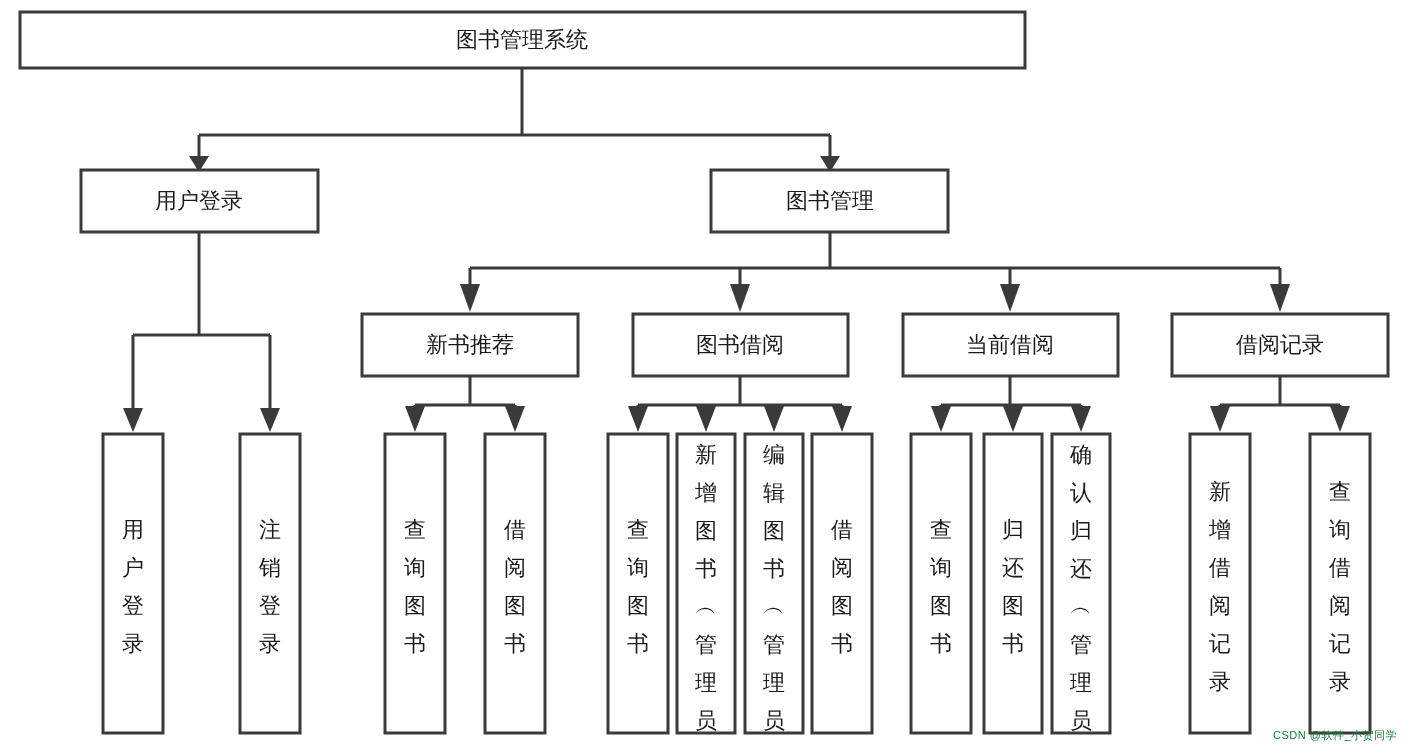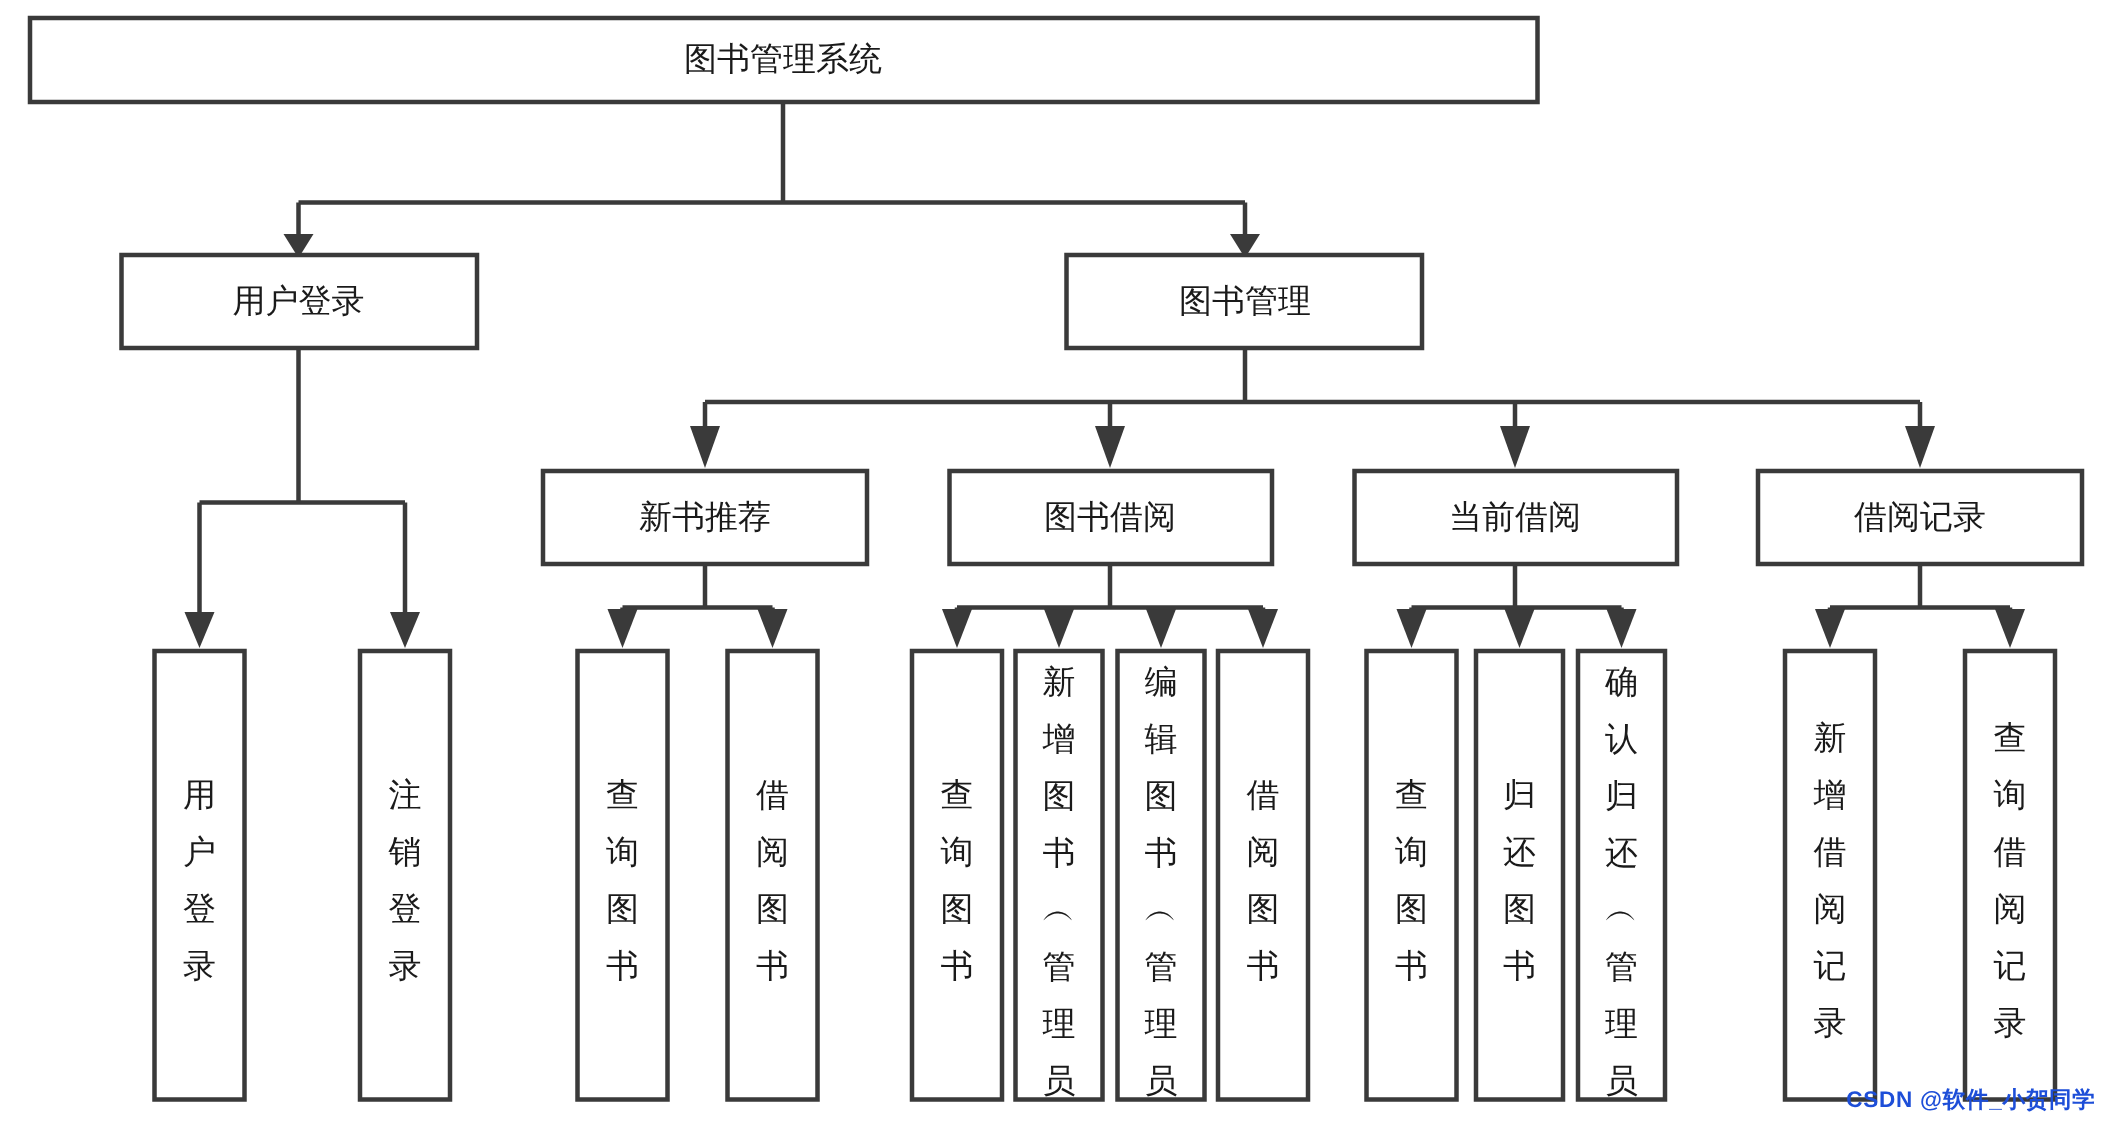--- a/index.html
+++ b/index.html
@@ -44,26 +44,25 @@
   }
   .arrow-head {
     fill: #3a3a3a;
     stroke: none;
   }
   .watermark {
     position: absolute;
     right: 8px;
     bottom: 4px;
     font-family: "Liberation Sans", "DejaVu Sans", sans-serif;
-    font-size: 15px;
-    color: #1d4ed8;
+    font-size: 11px;
+    color: #15803d;
     white-space: nowrap;
     letter-spacing: 0.5px;
     user-select: none;
-    font-weight: bold;
   }
 </style>
 </head>
 <body>
 
 <svg id="diagram" viewBox="0 0 1405 747" xmlns="http://www.w3.org/2000/svg">
 
   <g>
 
     <path class="conn" d="M 522 68 L 522 135 M 199 135 L 830 135 M 199 135 L 199 160 M 830 135 L 830 160"></path>

